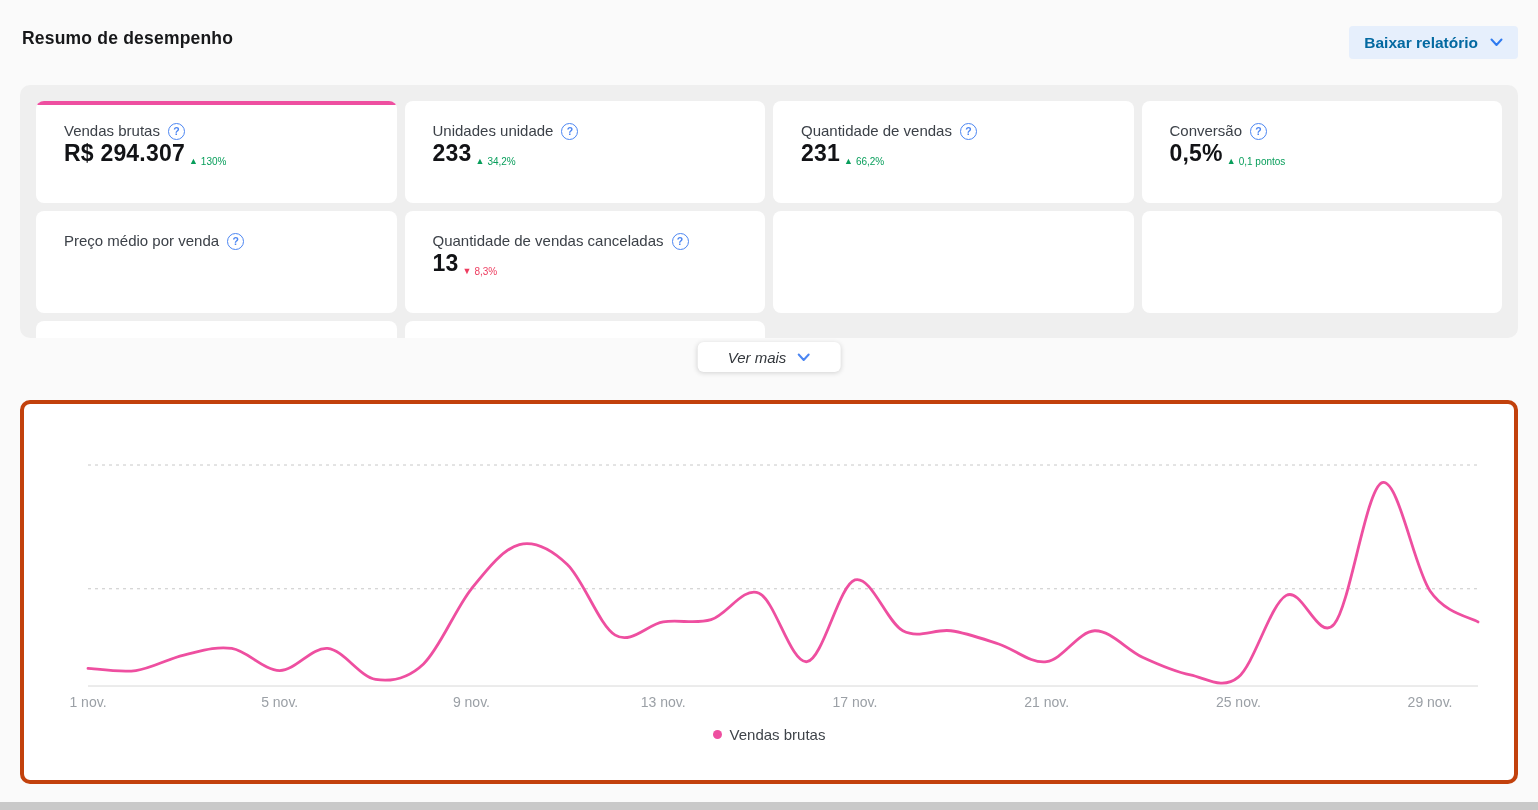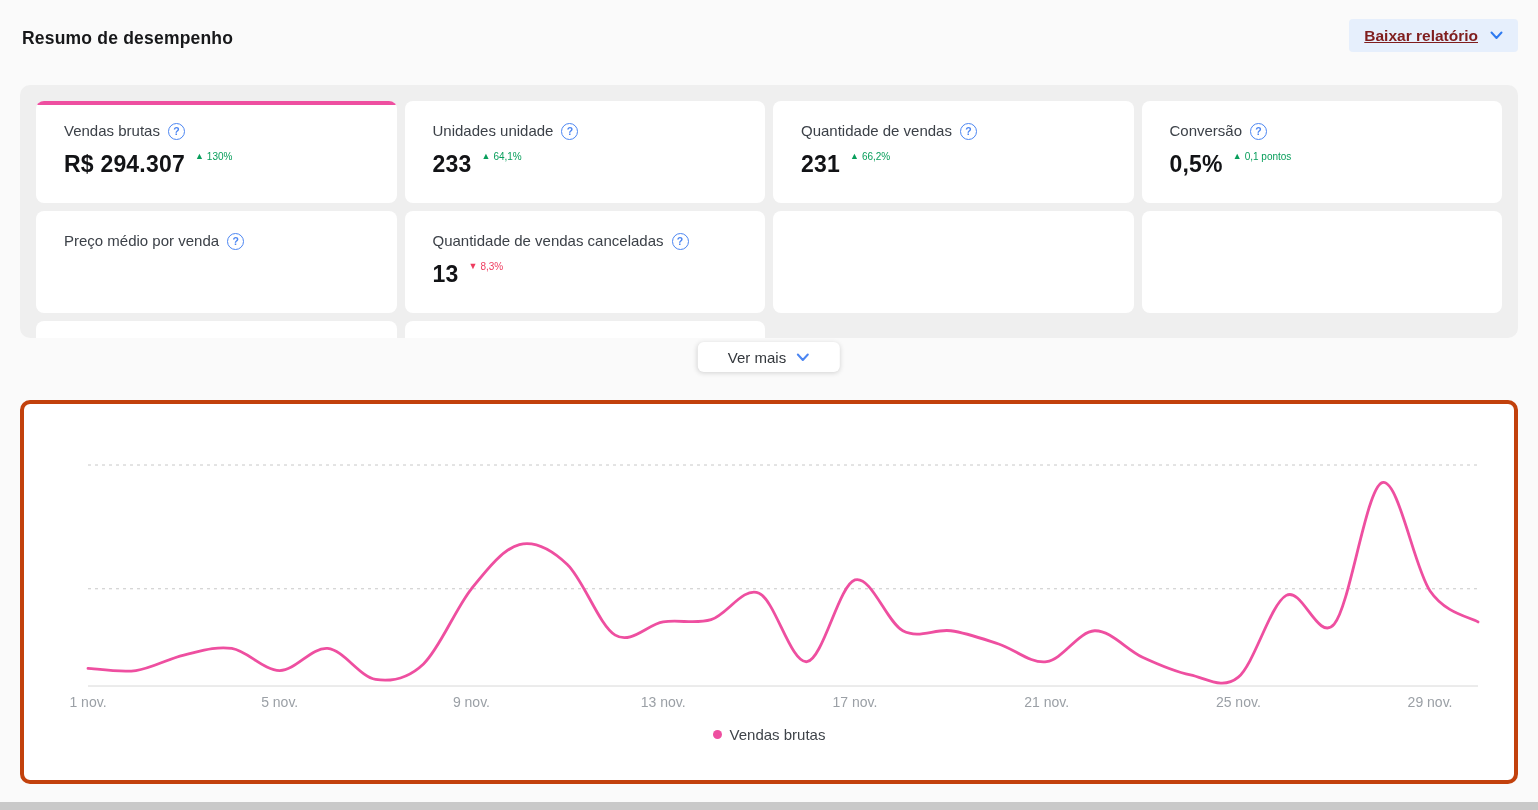--- a/index.html
+++ b/index.html
@@ -9,26 +9,25 @@
     font-family:"Liberation Sans",sans-serif;
     -webkit-font-smoothing:antialiased;
   }
 
   
   .page-title{
     position:absolute;left:22px;top:28px;
     font-size:17.5px;font-weight:700;color:#17181a;letter-spacing:.2px;
   }
   .download-btn{
-    position:absolute;right:20px;top:19px;height:33px;
+    position:absolute;right:20px;top:26px;height:33px;
     display:flex;align-items:center;gap:12px;padding:0 15px;
     background:#e6effc;border:none;border-radius:4px;
-    color:#7f1d1d;font-size:15.5px;font-weight:700;cursor:pointer;
+    color:#0369a1;font-size:15.5px;font-weight:700;cursor:pointer;
     font-family:inherit;
-    text-decoration:underline;
   }
 
   
   .metrics{
     position:absolute;left:20px;top:85px;width:1498px;height:253px;
     background:#efefef;border-radius:10px;overflow:hidden;
     box-sizing:border-box;padding:16px;
     display:grid;grid-template-columns:repeat(4,1fr);grid-auto-rows:102px;gap:8px;
   }
   .card{
@@ -37,36 +36,36 @@
   }
   .card .selected-bar{display:none;position:absolute;top:0;left:0;right:0;height:4px;background:#ee4fa0}
   .card.selected .selected-bar{display:block}
   .card-label{display:inline-flex;align-items:center;gap:8px;font-size:15px;color:#3c4148;line-height:18px}
   .help{
     width:15px;height:15px;border:1.5px solid #4c86f2;border-radius:50%;
     color:#4c86f2;font-size:10.5px;font-weight:700;
     display:inline-flex;align-items:center;justify-content:center;flex:none;cursor:pointer;
   }
   .help::before{content:"?"}
-  .value-row{margin-top:11px;display:flex;align-items:flex-start;gap:10px}
+  .value-row{display:flex;align-items:flex-end;gap:4px}
   .card-value{font-size:23px;font-weight:700;color:#121316;letter-spacing:.2px}
   .delta{font-size:10px;font-weight:400;white-space:nowrap}
   .delta.up{color:#089e5b}
   .delta.down{color:#ee3c5f}
   .tri{font-size:9px;margin-right:3px;position:relative;top:-1px}
   .delta.up .tri::before{content:"\25B2"}
   .delta.down .tri::before{content:"\25BC"}
 
   
   .ver-mais{
     position:absolute;left:50%;transform:translateX(-50%);top:342px;height:30px;
     display:flex;align-items:center;gap:10px;padding:0 30px;
     background:#fff;border:none;border-radius:6px;cursor:pointer;
     box-shadow:0 1px 5px rgba(0,0,0,.16);
-    font-family:inherit;font-size:15px;color:#33373c;
+    font-family:inherit;font-size:15px;color:#33373c;font-style:italic;
   }
 
   
   .chart-panel{
     position:absolute;left:20px;top:400px;width:1498px;height:384px;
     background:#fff;border:4px solid #c2410c;border-radius:10px;
     box-sizing:border-box;
   }
   .chart-svg{position:absolute;left:0;top:0;display:block}
   .legend-row{
@@ -105,21 +104,21 @@
   </div>
 
   <div class="card">
     
     <div class="card-label">
       <span>Unidades unidade</span>
       <span class="help"></span>
     </div>
     <div class="value-row">
       <span class="card-value">233</span>
-      <span class="delta up"><span class="tri"></span><span>64,1%</span></span>
+      <span class="delta up"><span class="tri"></span><span>34,2%</span></span>
     </div>
   </div>
 
 
 
   <div class="card">
     
     <div class="card-label">
       <span>Quantidade de vendas</span>
       <span class="help"></span>

